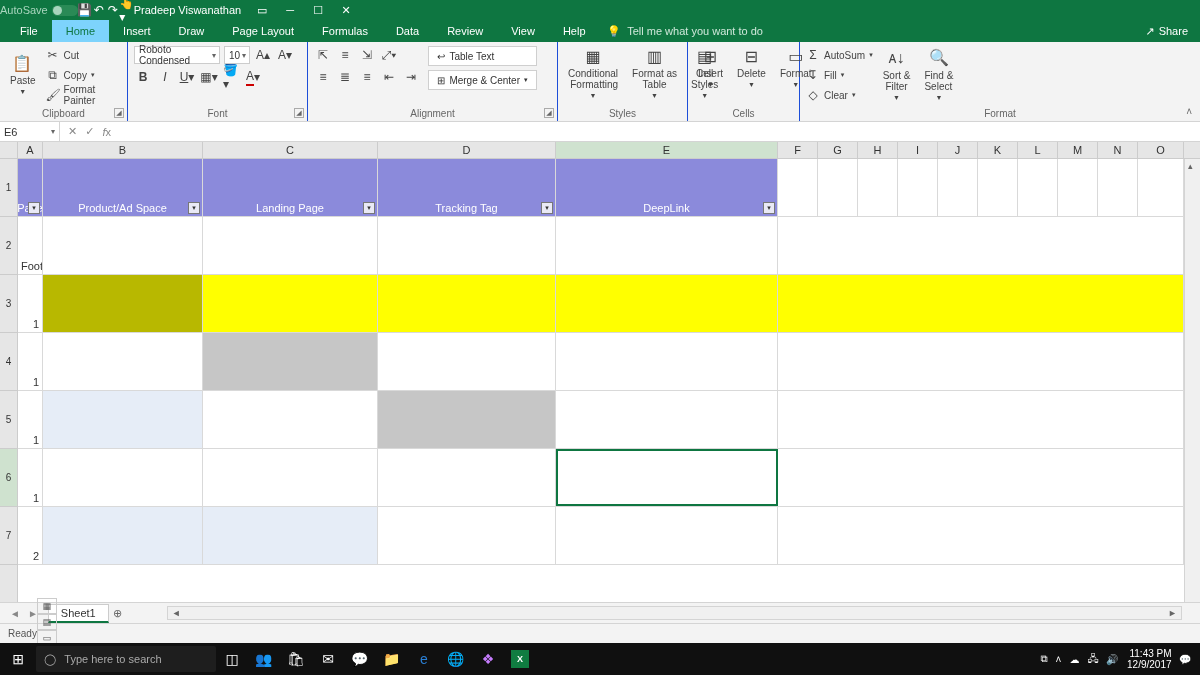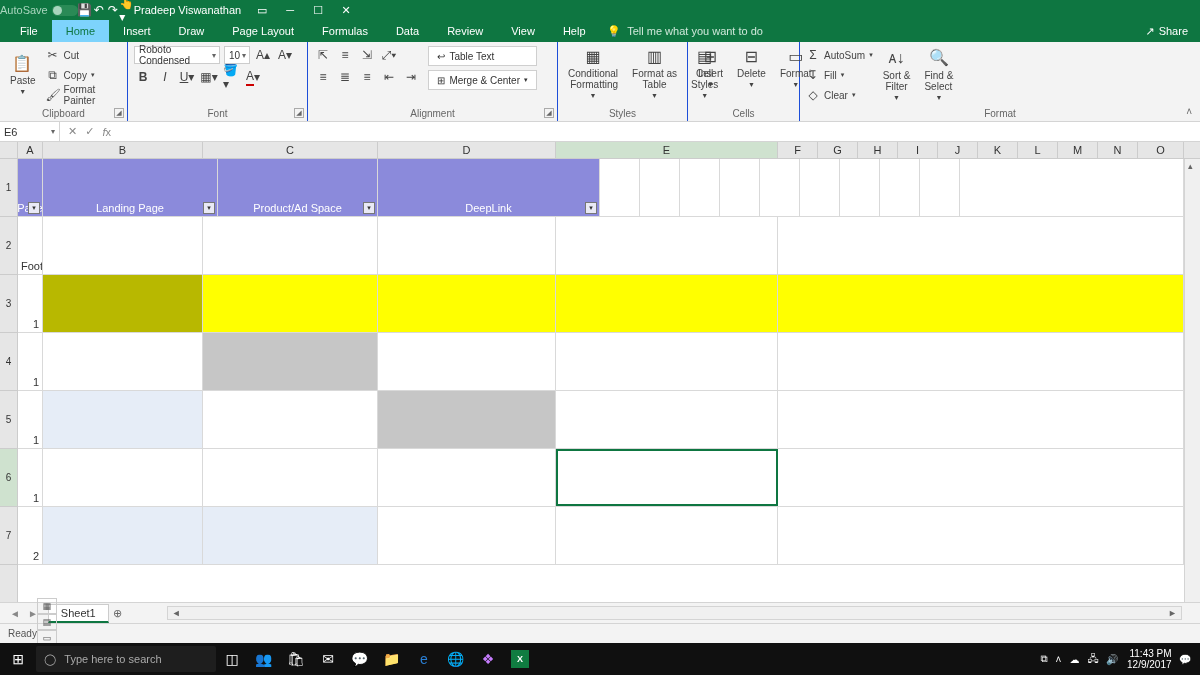--- a/index.html
+++ b/index.html
@@ -344,26 +344,30 @@
       <div class="rh sel" style="height:58px">6</div>
       <div class="rh" style="height:58px">7</div>
     </div>
     <div class="cells">
 
       <div class="cell-row" style="height:58px">
         <div class="cell hdr-cell" style="width:25px">
             <span>Page</span>
             <span class="filter-btn">▾</span>
           </div>
+        <div class="cell hdr-cell" style="width:160px">
+            <span>Product/Ad Space</span>
+            <span class="filter-btn">▾</span>
+          </div>
         <div class="cell hdr-cell" style="width:175px">
             <span>Landing Page</span>
             <span class="filter-btn">▾</span>
           </div>
-        <div class="cell hdr-cell" style="width:160px">
-            <span>Product/Ad Space</span>
+        <div class="cell hdr-cell" style="width:178px">
+            <span>Tracking Tag</span>
             <span class="filter-btn">▾</span>
           </div>
         <div class="cell hdr-cell" style="width:222px">
             <span>DeepLink</span>
             <span class="filter-btn">▾</span>
           </div>
         <div class="cell" style="width:40px"></div>
         <div class="cell" style="width:40px"></div>
         <div class="cell" style="width:40px"></div>
         <div class="cell" style="width:40px"></div>

